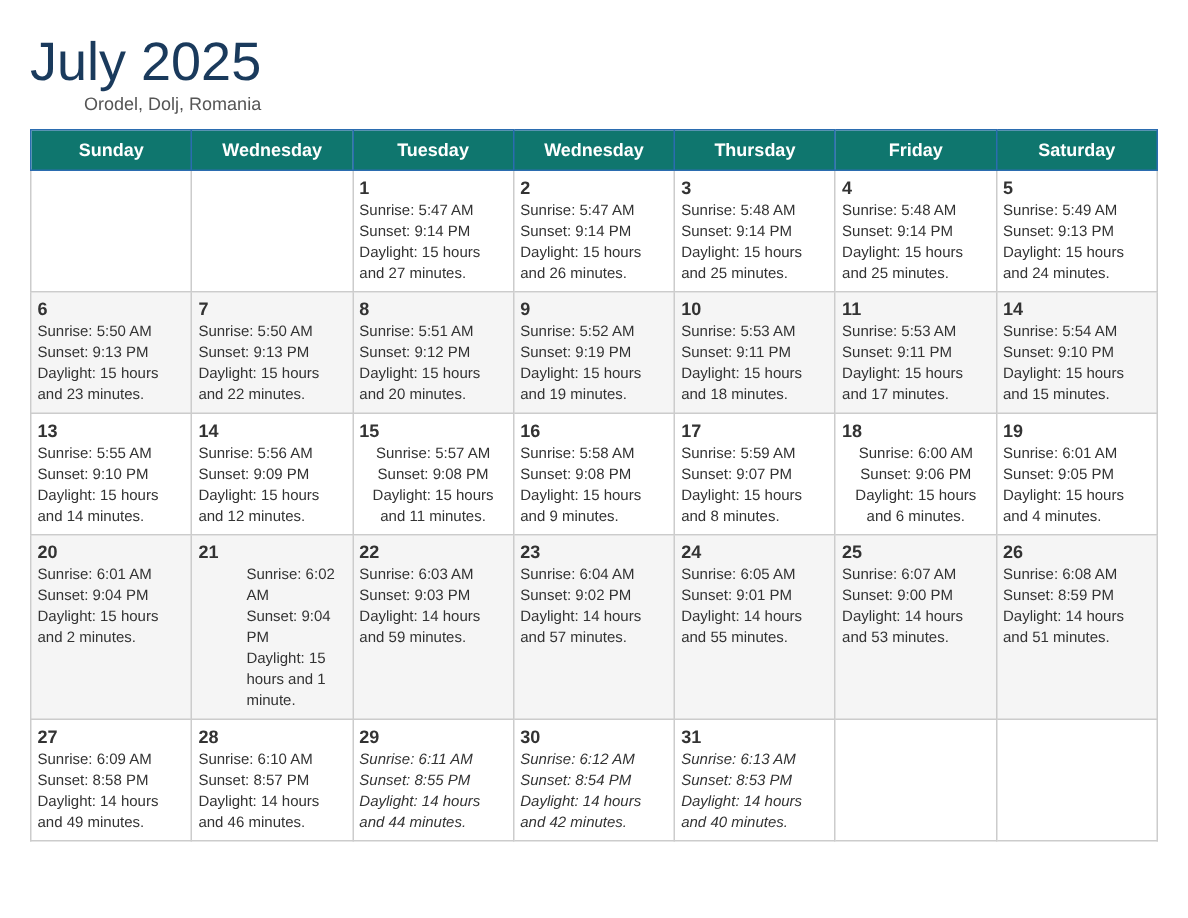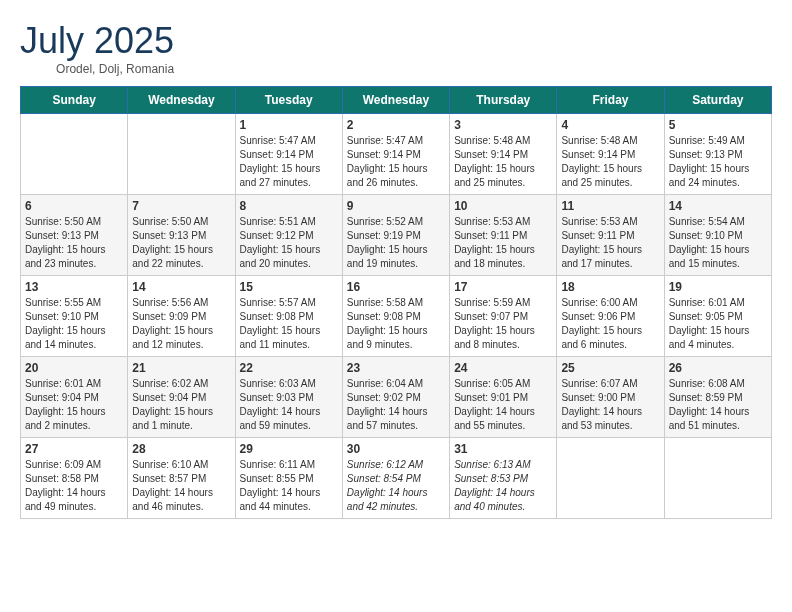--- a/index.html
+++ b/index.html
@@ -197,59 +197,59 @@
 Daylight: 15 hours and 14 minutes.</div>
         </td>
         <td>
           <div class="day-num">14</div>
           <div class="cell-text" style="white-space: pre-line;">Sunrise: 5:56 AM
 Sunset: 9:09 PM
 Daylight: 15 hours and 12 minutes.</div>
         </td>
         <td>
           <div class="day-num">15</div>
-          <div class="cell-text" style="white-space: pre-line;">Sunrise: 5:57 AM
+          <div class="cell-text" style="white-space: pre-line; text-align: center;">Sunrise: 5:57 AM
 Sunset: 9:08 PM
 Daylight: 15 hours and 11 minutes.</div>
         </td>
         <td>
           <div class="day-num">16</div>
           <div class="cell-text" style="white-space: pre-line;">Sunrise: 5:58 AM
 Sunset: 9:08 PM
 Daylight: 15 hours and 9 minutes.</div>
         </td>
         <td>
           <div class="day-num">17</div>
           <div class="cell-text" style="white-space: pre-line;">Sunrise: 5:59 AM
 Sunset: 9:07 PM
 Daylight: 15 hours and 8 minutes.</div>
         </td>
         <td>
           <div class="day-num">18</div>
-          <div class="cell-text" style="white-space: pre-line;">Sunrise: 6:00 AM
+          <div class="cell-text" style="white-space: pre-line; text-align: center;">Sunrise: 6:00 AM
 Sunset: 9:06 PM
 Daylight: 15 hours and 6 minutes.</div>
         </td>
         <td>
           <div class="day-num">19</div>
           <div class="cell-text" style="white-space: pre-line;">Sunrise: 6:01 AM
 Sunset: 9:05 PM
 Daylight: 15 hours and 4 minutes.</div>
         </td>
       </tr>
       <tr>
         <td>
           <div class="day-num">20</div>
           <div class="cell-text" style="white-space: pre-line;">Sunrise: 6:01 AM
 Sunset: 9:04 PM
 Daylight: 15 hours and 2 minutes.</div>
         </td>
         <td>
           <div class="day-num">21</div>
-          <div class="cell-text" style="white-space: pre-line;">Sunrise: 6:02 AM
+          <div class="cell-text" style="white-space: pre-line; margin-left: 32px;">Sunrise: 6:02 AM
 Sunset: 9:04 PM
 Daylight: 15 hours and 1 minute.</div>
         </td>
         <td>
           <div class="day-num">22</div>
           <div class="cell-text" style="white-space: pre-line;">Sunrise: 6:03 AM
 Sunset: 9:03 PM
 Daylight: 14 hours and 59 minutes.</div>
         </td>
         <td>
@@ -285,21 +285,21 @@
 Daylight: 14 hours and 49 minutes.</div>
         </td>
         <td>
           <div class="day-num">28</div>
           <div class="cell-text" style="white-space: pre-line;">Sunrise: 6:10 AM
 Sunset: 8:57 PM
 Daylight: 14 hours and 46 minutes.</div>
         </td>
         <td>
           <div class="day-num">29</div>
-          <div class="cell-text" style="white-space: pre-line;">Sunrise: 6:11 AM
+          <div class="cell-text" style="white-space: pre-line; font-style: italic;">Sunrise: 6:11 AM
 Sunset: 8:55 PM
 Daylight: 14 hours and 44 minutes.</div>
         </td>
         <td>
           <div class="day-num">30</div>
           <div class="cell-text" style="white-space: pre-line; font-style: italic;">Sunrise: 6:12 AM
 Sunset: 8:54 PM
 Daylight: 14 hours and 42 minutes.</div>
         </td>
         <td>

